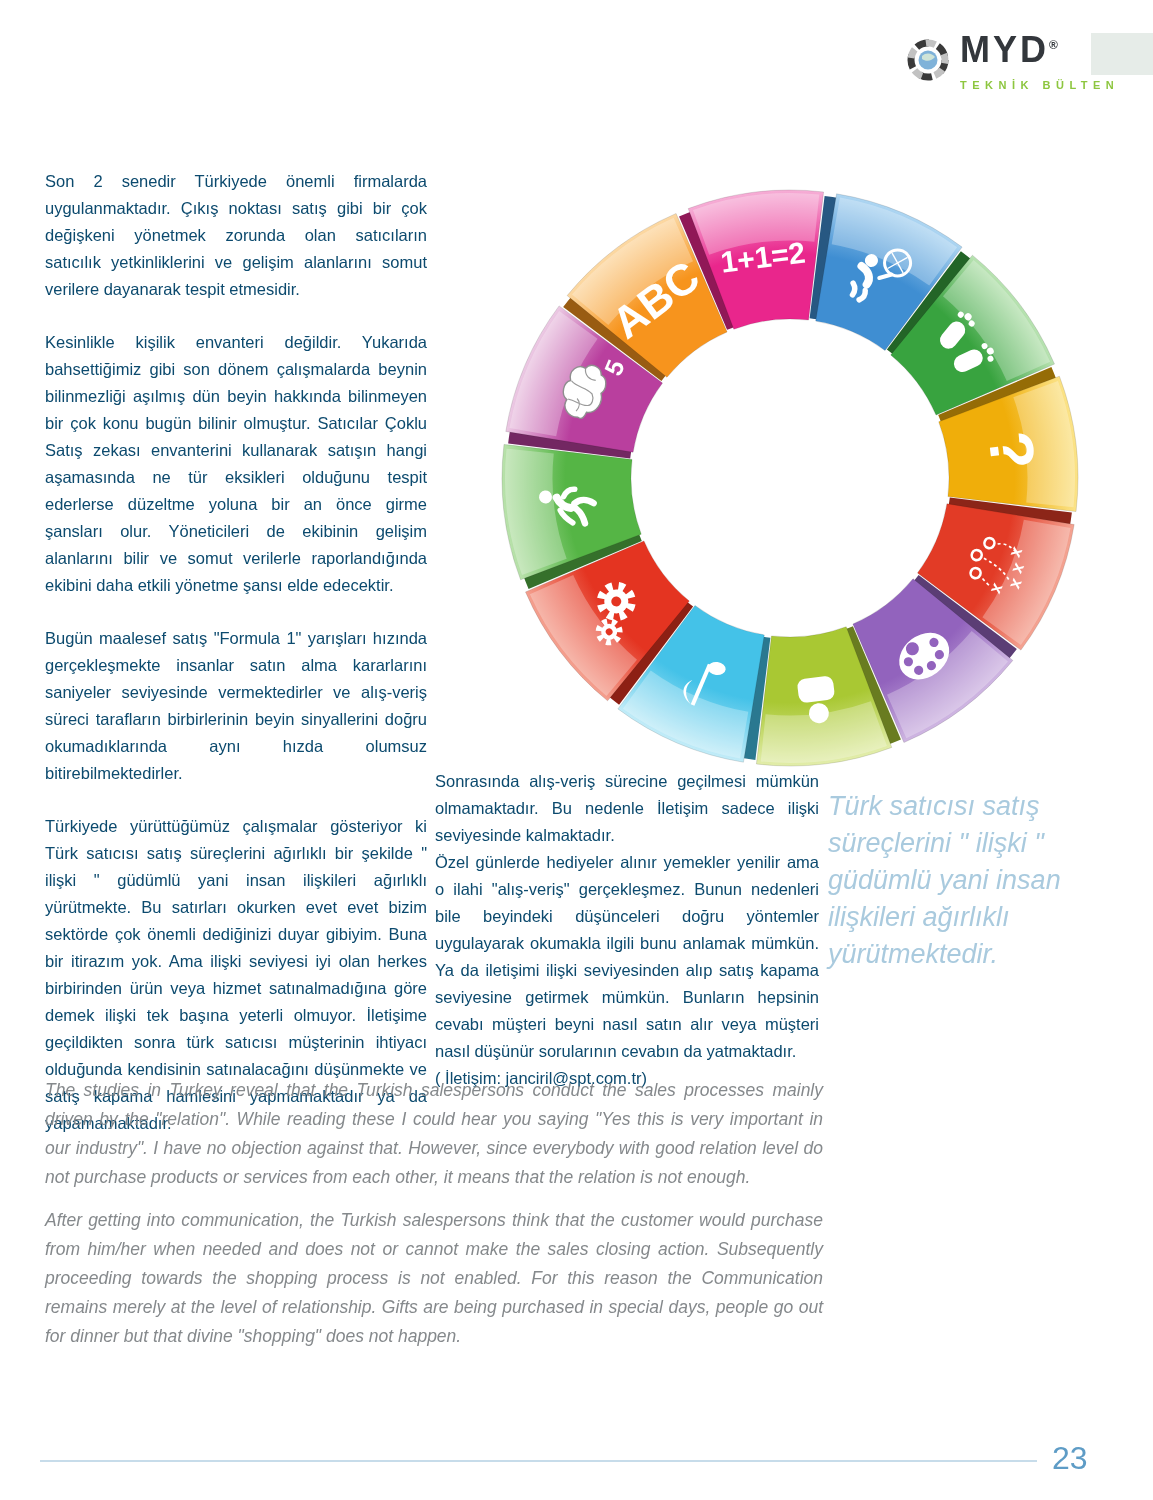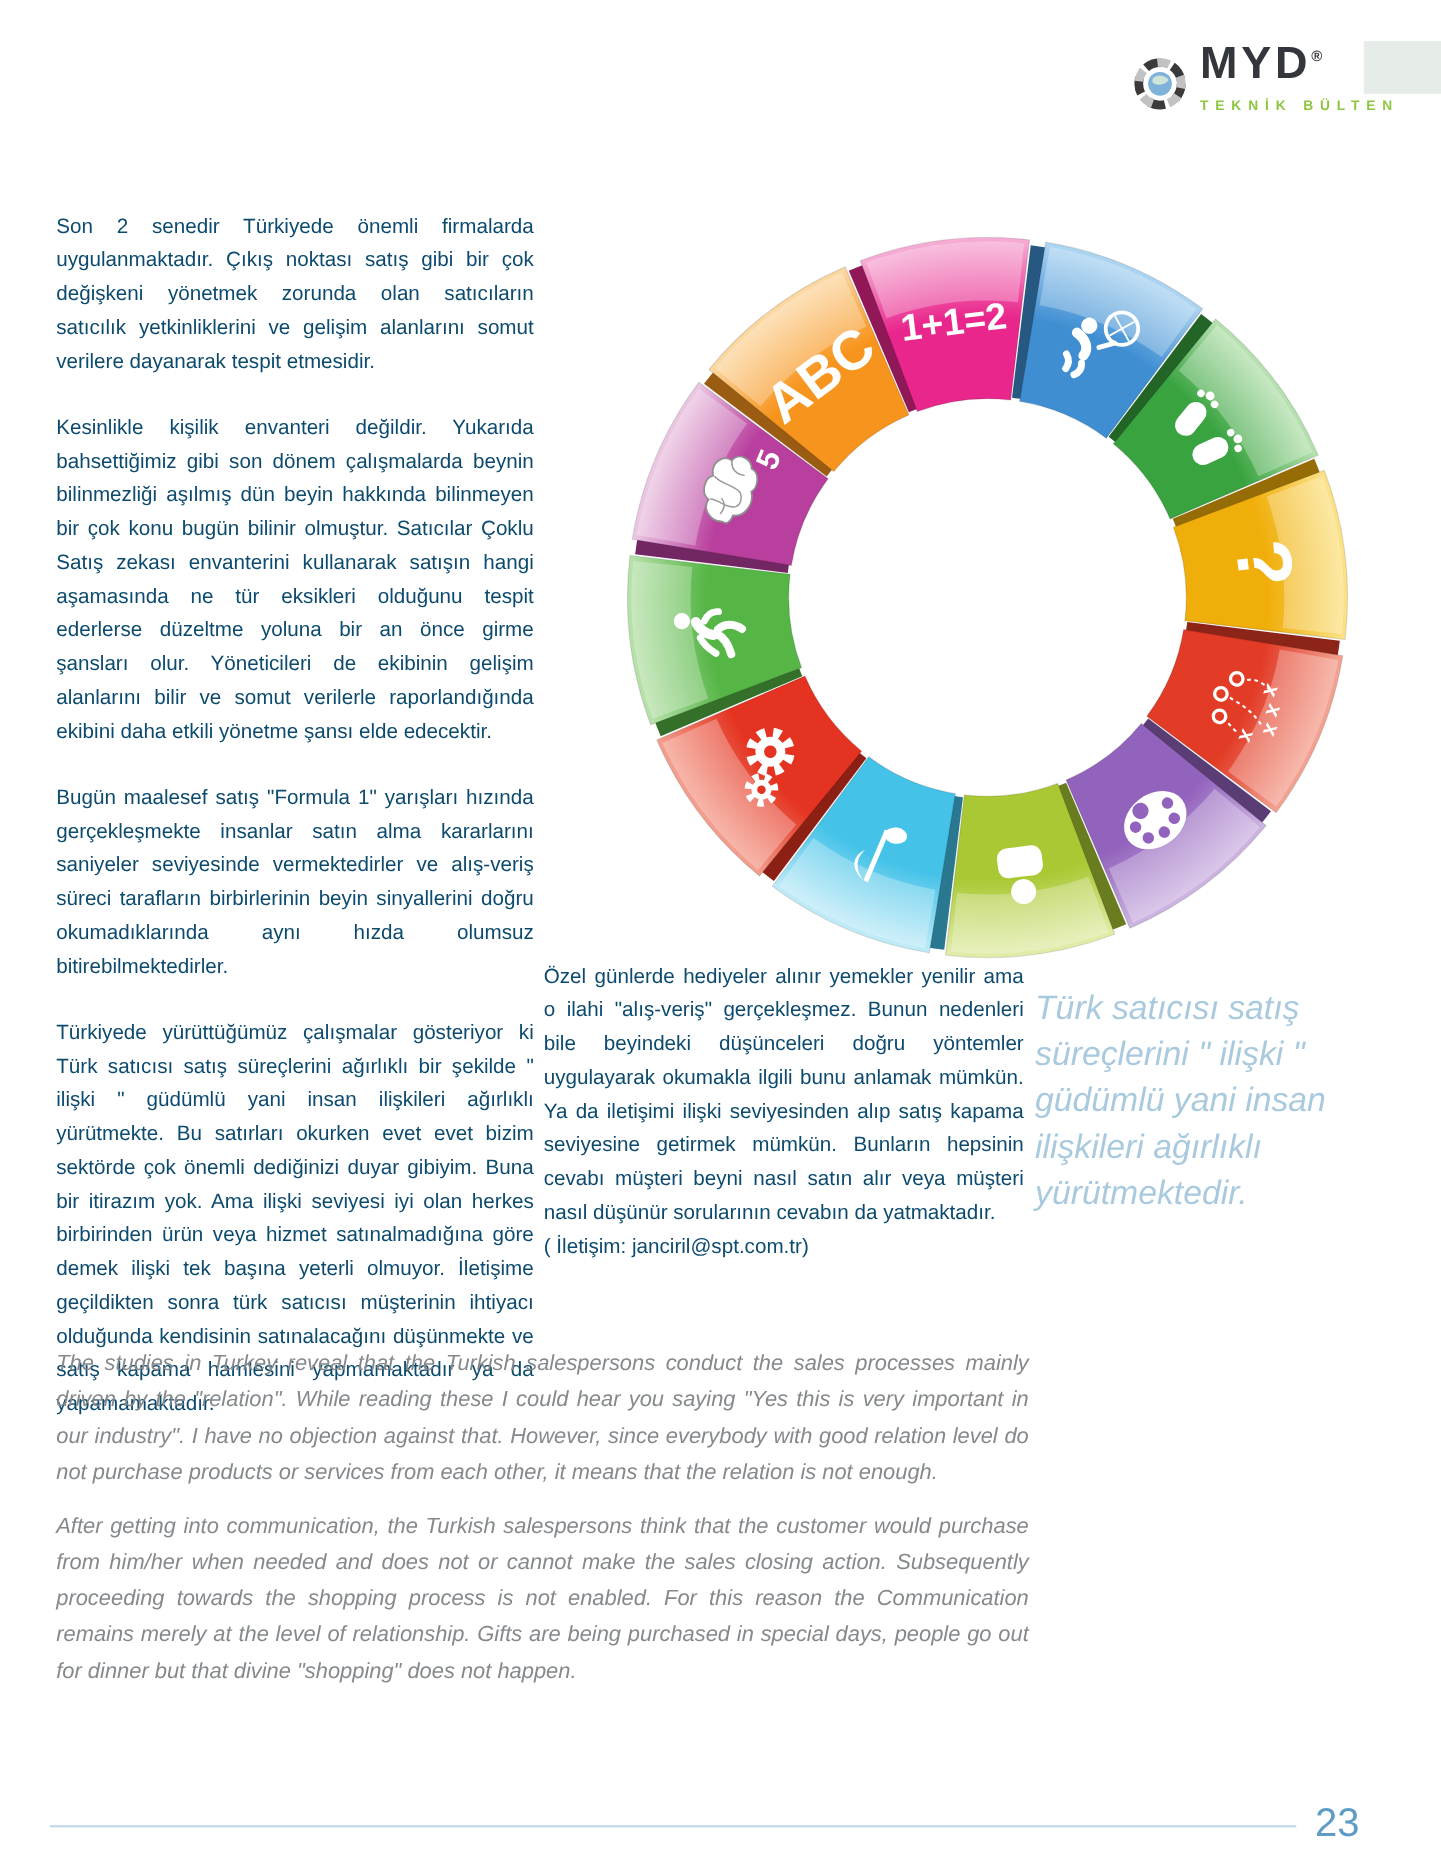--- a/index.html
+++ b/index.html
@@ -1,20 +1,20 @@
 <!DOCTYPE html>
 <html><head>
 <meta charset="utf-8">
 <style>
   html,body{margin:0;padding:0;background:#ffffff;}
   .page{position:relative;width:1153px;height:1500px;background:#ffffff;overflow:hidden;
         font-family:"Liberation Sans",sans-serif;}
 
   
-  .logo{position:absolute;left:904px;top:28px;display:flex;align-items:flex-end;gap:8px;}
+  .logo{position:absolute;left:904px;top:28px;display:flex;align-items:center;gap:8px;}
   .logo-text{display:flex;flex-direction:column;}
   .logo-word{font-size:36px;font-weight:bold;color:#33373c;letter-spacing:3px;line-height:34px;}
   .logo-word .reg{font-size:12px;vertical-align:super;letter-spacing:0;}
   .logo-tagline{font-size:11px;font-weight:bold;color:#8dc63f;letter-spacing:5.5px;margin-top:12px;}
   .corner-block{position:absolute;left:1091px;top:33px;width:62px;height:42px;background:#e6ece8;}
 
   
   .left-col{position:absolute;left:45px;top:168px;width:382px;}
   .mid-col{position:absolute;left:435px;top:768px;width:384px;}
   .body-text p{margin:0 0 26px 0;font-size:16.5px;line-height:27px;color:#0c4a6e;text-align:justify;}
@@ -269,20 +269,21 @@
       <path d="M11.416593707285585,248.02048306378356 A285,285 0 0 1 61.13813247294797,130.8838783303003 L99.61511039412329,158.73656527525023 A237.5,237.5 0 0 0 58.18049475607131,256.35040255315295 Z" fill="#ffffff" opacity="0.27"></path>
       <g transform="translate(86.72741768010576,210.866958346892) rotate(293)">
           <path d="M-27,4 C-31,-6 -23,-15 -15,-13 C-13,-21 0,-23 4,-17 C12,-23 23,-17 21,-8 C29,-6 29,6 21,9 C21,16 10,20 4,16 C-4,22 -17,19 -19,10 C-25,10 -28,8 -27,4 Z" fill="#fff" stroke="#8f8f8f" stroke-width="1.4"></path>
       <path d="M-14,-12 C-12,-4 -16,2 -12,9 M4,-16 C0,-8 4,0 0,8 C-4,12 -10,12 -12,9 M21,-8 C14,-6 12,0 14,6 M-22,0 C-16,2 -12,0 -10,-4" stroke="#9a9a9a" stroke-width="1.2" fill="none"></path>
       <text x="26" y="27" font-size="25" font-weight="bold" fill="#fff" font-family="&quot;Liberation Sans&quot;,sans-serif">5</text>
         </g>
     </g>
     </svg>
 
   <section class="mid-col body-text">
+    <p>Sonrasında alış-veriş sürecine geçilmesi mümkün olmamaktadır. Bu nedenle İletişim sadece ilişki seviyesinde kalmaktadır.</p>
     <p>Özel günlerde hediyeler alınır yemekler yenilir ama o ilahi "alış-veriş" gerçekleşmez. Bunun nedenleri bile beyindeki düşünceleri doğru yöntemler uygulayarak okumakla ilgili bunu anlamak mümkün. Ya da iletişimi ilişki seviyesinden alıp satış kapama seviyesine getirmek mümkün. Bunların hepsinin cevabı müşteri beyni nasıl satın alır veya müşteri nasıl düşünür sorularının cevabın da yatmaktadır.</p>
     <p class="contact-line">( İletişim:  janciril@spt.com.tr)</p>
   </section>
 
   <aside class="pull-quote">Türk satıcısı satış süreçlerini " ilişki " güdümlü yani insan ilişkileri ağırlıklı yürütmektedir.</aside>
 
   <section class="english">
     <p>The studies in Turkey reveal that the Turkish salespersons conduct the sales processes mainly driven by the "relation". While reading these I could hear you saying "Yes this is very important in our industry". I have no objection against that. However, since everybody with good relation level do not purchase products or services from each other, it means that the relation is not enough.</p>
     <p>After getting into communication, the Turkish salespersons think that the customer would purchase from him/her when needed and does not or cannot make the sales closing action. Subsequently proceeding towards the shopping process is not enabled. For this reason the Communication remains merely at the level of relationship. Gifts are being purchased in special days, people go out for dinner but that divine "shopping" does not happen.</p>
   </section>

